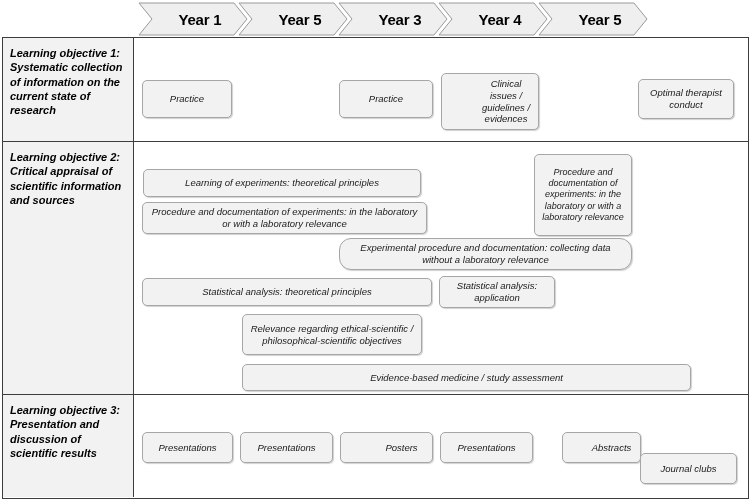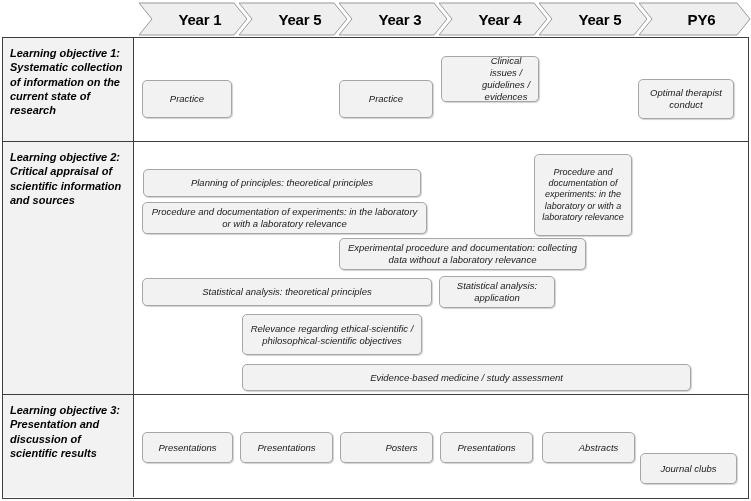--- a/index.html
+++ b/index.html
@@ -130,71 +130,65 @@
     <span class="chev-label">Year 4</span>
   </div>
 
   <div class="chevron" style="left:400px; width:110px;">
     <svg width="110" height="34" viewBox="0 0 110 34">
       <path d="M1,1 L96,1 L109,17 L96,33 L1,33 L14,17 Z" fill="#efefef" stroke="#9a9a9a" stroke-width="1"></path>
     </svg>
     <span class="chev-label">Year 5</span>
   </div>
 
-  <div class="chevron" style="left:500px; width:113px;">
-    <svg width="113" height="34" viewBox="0 0 113 34">
-      <path d="M1,1 L99,1 L112,17 L99,33 L1,33 L14,17 Z" fill="#efefef" stroke="#9a9a9a" stroke-width="1"></path>
-    </svg>
-    <span class="chev-label">PY6</span>
-  </div>
 
 </div>
 
 <div id="matrix">
 
   <div class="row" id="row-1">
     <div class="row-label">Learning objective 1: Systematic collection of information on the current state of research</div>
     <div class="row-body">
 
       <div class="topic" style="left:8px; top:42px; width:90px; height:38px;">
         <span>Practice</span>
       </div>
 
       <div class="topic" style="left:205px; top:42px; width:94px; height:38px;">
         <span>Practice</span>
       </div>
 
-      <div class="topic" style="left:307px; top:18px; width:98px; height:46px;padding-left:36px;">
+      <div class="topic" style="left:307px; top:35px; width:98px; height:57px;padding-left:36px;">
         <span>Clinical issues / guidelines / evidences</span>
       </div>
 
       <div class="topic" style="left:504px; top:41px; width:96px; height:40px;">
         <span>Optimal therapist conduct</span>
       </div>
 
     </div>
   </div>
 
   <div class="row" id="row-2">
     <div class="row-label">Learning objective 2: Critical appraisal of scientific information and sources</div>
     <div class="row-body">
 
       <div class="topic" style="left:9px; top:27px; width:278px; height:28px;">
-        <span>Planning of principles: theoretical principles</span>
+        <span>Learning of experiments: theoretical principles</span>
       </div>
 
       <div class="topic" style="left:8px; top:60px; width:285px; height:32px;">
         <span>Procedure and documentation of experiments: in the laboratory or with a laboratory relevance</span>
       </div>
 
       <div class="topic small" style="left:400px; top:12px; width:98px; height:82px;">
         <span>Procedure and documentation of experiments: in the laboratory or with a laboratory relevance</span>
       </div>
 
-      <div class="topic" style="left:205px; top:96px; width:247px; height:32px;">
+      <div class="topic" style="left:205px; top:96px; width:293px; height:32px;border-radius:12px;">
         <span>Experimental procedure and documentation: collecting data without a laboratory relevance</span>
       </div>
 
       <div class="topic" style="left:8px; top:136px; width:290px; height:28px;">
         <span>Statistical analysis: theoretical principles</span>
       </div>
 
       <div class="topic" style="left:108px; top:172px; width:180px; height:41px;">
         <span>Relevance regarding ethical-scientific / philosophical-scientific objectives</span>
       </div>
@@ -223,21 +217,21 @@
       </div>
 
       <div class="topic" style="left:206px; top:37px; width:93px; height:31px;padding-left:34px;">
         <span>Posters</span>
       </div>
 
       <div class="topic" style="left:306px; top:37px; width:93px; height:31px;">
         <span>Presentations</span>
       </div>
 
-      <div class="topic" style="left:408px; top:37px; width:93px; height:31px;padding-left:24px;">
+      <div class="topic" style="left:428px; top:37px; width:79px; height:31px;padding-left:24px;">
         <span>Abstracts</span>
       </div>
 
       <div class="topic" style="left:506px; top:37px; width:97px; height:31px;margin-top:21px;">
         <span>Journal clubs</span>
       </div>
 
     </div>
   </div>
 

